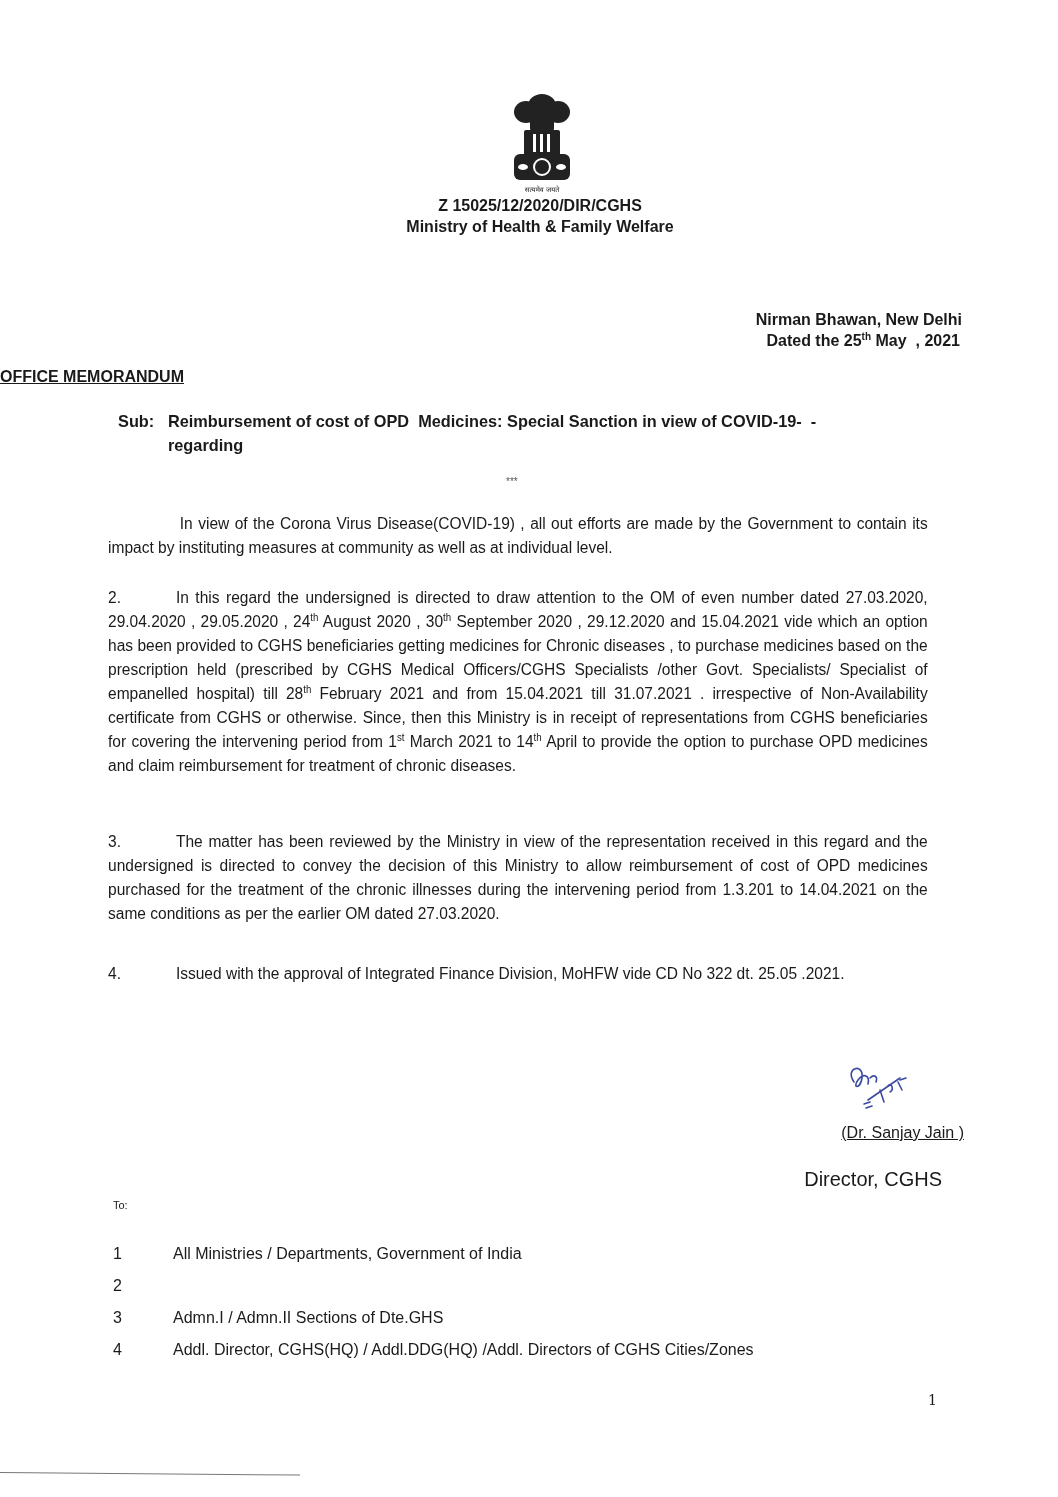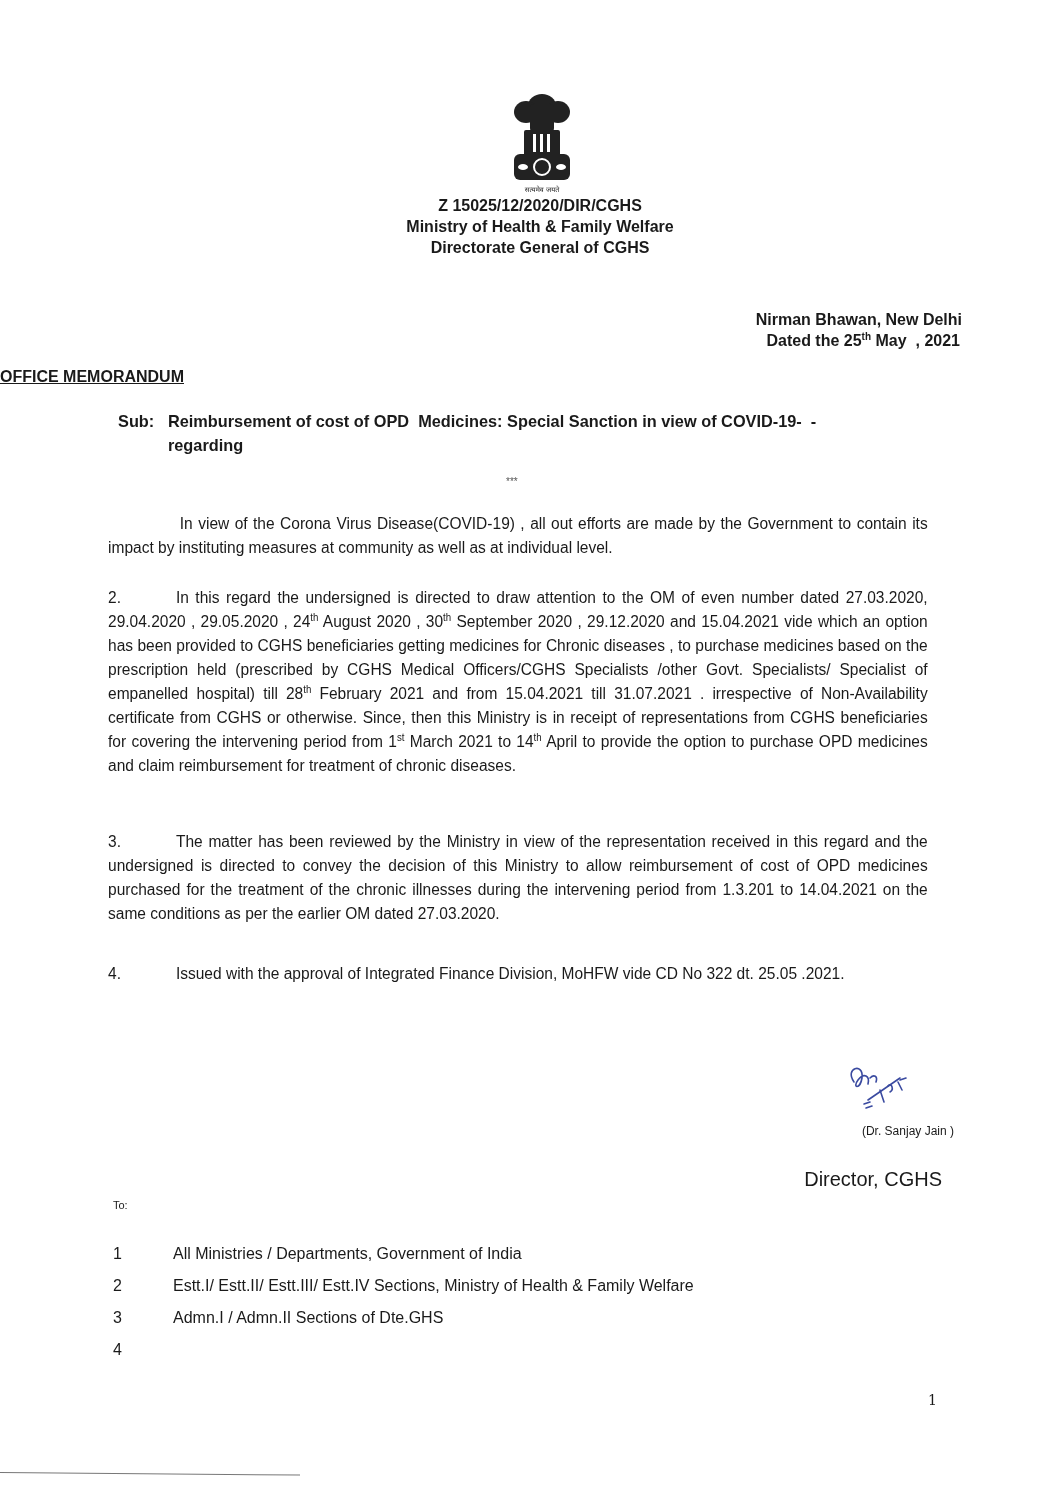--- a/index.html
+++ b/index.html
@@ -23,21 +23,21 @@
   .subject .sub-label { display: inline-block; width: 52px; }
   .subject .indent { padding-left: 52px; }
   .stars { left: 506px; top: 476px; font-size: 10px; color: #555; }
   .para { left: 108px; width: 845px; font-size: 16px; line-height: 24px; text-align: justify; transform: scaleX(0.97); transform-origin: left; }
   .para .num { display: inline-block; width: 70px; }
   .p1 { top: 512px; text-indent: 74px; }
   .p2 { top: 586px; }
   .p3 { top: 830px; }
   .p4 { top: 962px; }
   .signature { left: 840px; top: 1060px; width: 90px; height: 60px; }
-  .signer-name { right: 104px; top: 1124px; font-size: 12px; }
+  .signer-name { right: 94px; top: 1124px; font-size: 16px; text-decoration: underline; }
   .signer-title { right: 116px; top: 1168px; font-size: 20px; }
   .to-label { left: 113px; top: 1199px; font-size: 11px; }
   .dist { left: 113px; top: 1238px; font-size: 16px; }
   .dist .row { display: flex; height: 32px; align-items: center; }
   .dist .n { width: 60px; }
   .page-num { left: 928px; top: 1392px; font-size: 14px; font-family: "DejaVu Serif", serif; }
   .bottom-line { left: 0; top: 1472px; width: 300px; height: 1px; background: #777; transform: rotate(0.5deg); transform-origin: left; }
 </style>
 </head>
 <body>
@@ -60,21 +60,20 @@
       <ellipse cx="17" cy="81" rx="5" ry="3"></ellipse>
       <ellipse cx="55" cy="81" rx="5" ry="3"></ellipse>
     </g>
     <text x="36" y="106" font-size="7" text-anchor="middle" fill="#222" font-family="DejaVu Sans, sans-serif">सत्यमेव जयते</text>
   </svg>
 </div>
 
 <div class="abs header">
   <div>Z 15025/12/2020/DIR/CGHS</div>
   <div>Ministry of Health &amp; Family Welfare</div>
-  <div>Directorate General of CGHS</div>
 </div>
 
 <div class="abs place">
   <div>Nirman Bhawan, New Delhi</div>
   <div class="l2"><span>Dated the 25</span><sup>th</sup><span style="white-space:pre"> May  , 2021</span></div>
 </div>
 
 <div class="abs memo-title">OFFICE MEMORANDUM</div>
 
 <div class="abs subject">
@@ -115,25 +114,25 @@
 <div class="abs signer-title">Director, CGHS</div>
 
 <div class="abs to-label">To:</div>
 <div class="abs dist">
   <div class="row">
       <span class="n">1</span>
       <span>All Ministries / Departments, Government of India</span>
     </div>
   <div class="row">
       <span class="n">2</span>
-      <span>Estt.I/ Estt.II/ Estt.III/ Estt.IV Sections, Ministry of Health &amp; Family Welfare</span>
     </div>
   <div class="row">
       <span class="n">3</span>
       <span>Admn.I / Admn.II Sections of Dte.GHS</span>
     </div>
   <div class="row">
       <span class="n">4</span>
+      <span>Addl. Director, CGHS(HQ) / Addl.DDG(HQ) /Addl. Directors of CGHS Cities/Zones</span>
     </div>
 </div>
 
 <div class="abs page-num">1</div>
 <div class="abs bottom-line"></div>
 
 </body></html>

